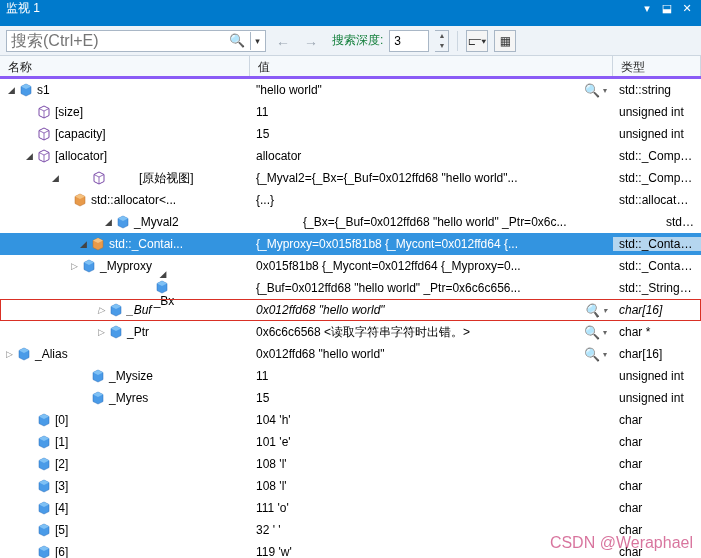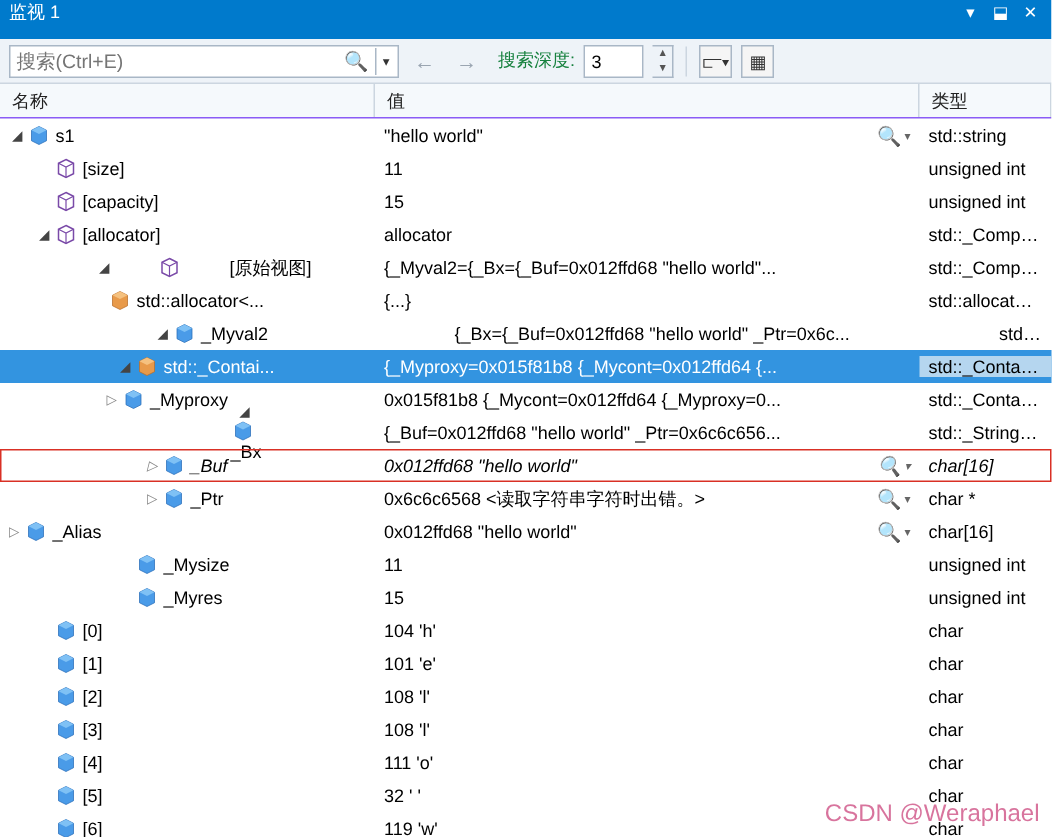--- a/index.html
+++ b/index.html
@@ -3,31 +3,31 @@
 <meta charset="utf-8">
 <style>
 * { box-sizing: border-box; margin: 0; padding: 0; }
 body { font-family: "Microsoft YaHei", "Segoe UI", sans-serif; font-size: 12px; background: #fff; width: 701px; height: 558px; overflow: hidden; position: relative; }
 .titlebar { background: #007acc; color: #fff; height: 26px; display: flex; align-items: flex-start; padding: 0 6px; justify-content: space-between; }
 .titlebar .title { font-size: 12px; }
 .titlebar .controls { display: flex; gap: 4px; }
 .titlebar .controls span { width: 16px; height: 16px; display: inline-flex; align-items: center; justify-content: center; font-size: 11px; cursor: pointer; }
 .toolbar { background: #eef3f8; height: 30px; display: flex; align-items: center; padding: 2px 6px; gap: 6px; border-bottom: 1px solid #ccd6e0; }
 .search-wrap { position: relative; display: flex; align-items: center; }
-.search-input { width: 260px; height: 22px; border: 1px solid #a9b7c6; padding: 1px 60px 1px 4px; font-size: 13px; background: #fff; }
+.search-input { width: 260px; height: 22px; border: 1px solid #a9b7c6; padding: 1px 60px 1px 4px; font-size: 16px; background: #fff; }
 .search-icon { position: absolute; right: 20px; top: 3px; color: #333; font-size: 13px; pointer-events: none; }
 .search-dd { position: absolute; right: 2px; top: 2px; width: 14px; height: 18px; border-left: 1px solid #a9b7c6; display: flex; align-items: center; justify-content: center; font-size: 9px; color: #333; }
 .navbtn { width: 22px; height: 22px; display: inline-flex; align-items: center; justify-content: center; border: 1px solid transparent; color: #9aa5b1; font-size: 14px; }
 .depth-label { color: #15803d; margin-left: 4px; }
 .depth-input { width: 40px; height: 22px; border: 1px solid #a9b7c6; padding: 1px 4px; font-size: 12px; }
 .spin { width: 14px; height: 22px; display: flex; flex-direction: column; border: 1px solid #a9b7c6; border-left: none; }
 .spin span { flex: 1; display: flex; align-items: center; justify-content: center; font-size: 7px; color: #555; }
 .divider { width: 1px; height: 20px; background: #ccd6e0; margin: 0 2px; }
 .iconbtn { width: 22px; height: 22px; display: inline-flex; align-items: center; justify-content: center; border: 1px solid #a9b7c6; font-size: 12px; color: #333; background: #f5f5f5; }
-.headers { display: flex; background: #f5f9fc; border-bottom: 1px solid #8b5cf6; height: 23px; font-size: 12px; color: #222; }
+.headers { display: flex; background: #f5f9fc; border-bottom: 3px solid #8b5cf6; height: 23px; font-size: 12px; color: #222; }
 .headers .col { padding: 3px 8px; border-right: 1px solid #ccd6e0; }
 .col-name { width: 250px; }
 .col-value { width: 363px; }
 .col-type { flex: 1; }
 .tree { overflow: auto; max-height: 479px; }
 .row { display: flex; align-items: center; height: 22px; white-space: nowrap; }
 .row.selected { background: #3394e0; color: #fff; }
 .row.selected .cell-type { background: #b5d6ef; color: #000; }
 .row.boxed { outline: 1.5px solid #d93025; outline-offset: -1px; font-style: italic; }
 .cell-name { width: 250px; display: flex; align-items: center; padding-left: 4px; overflow: hidden; }
@@ -142,21 +142,21 @@
           </svg>
         </span>
         <span>[allocator]</span>
       </div>
       <div class="cell-value">
         <span class="vtext">allocator</span>
       </div>
       <div class="cell-type">std::_Compres...</div>
     </div>
     <div class="row">
-      <div class="cell-name" style="padding-left: 64px; gap: 29px;">
+      <div class="cell-name" style="padding-left: 50px; gap: 29px;">
         <span class="expander expanded"></span>
         <span class="icon">
           <svg viewBox="0 0 14 14">
             <path d="M7 1l5 2.5v7L7 13 2 10.5v-7z" fill="none" stroke="#7a4aa8" stroke-width="1"></path>
             <path d="M2 3.5L7 6l5-2.5M7 6v7" fill="none" stroke="#7a4aa8" stroke-width="0.8"></path>
           </svg>
         </span>
         <span>[原始视图]</span>
       </div>
       <div class="cell-value">

